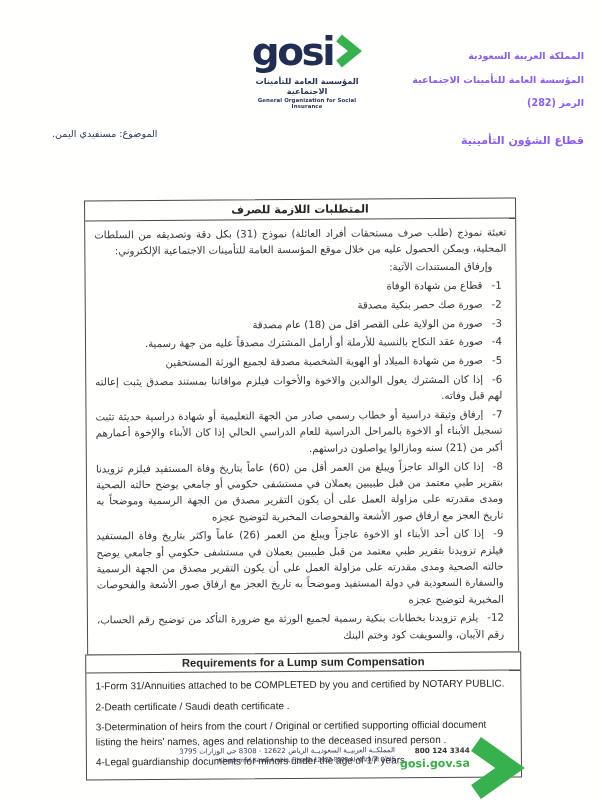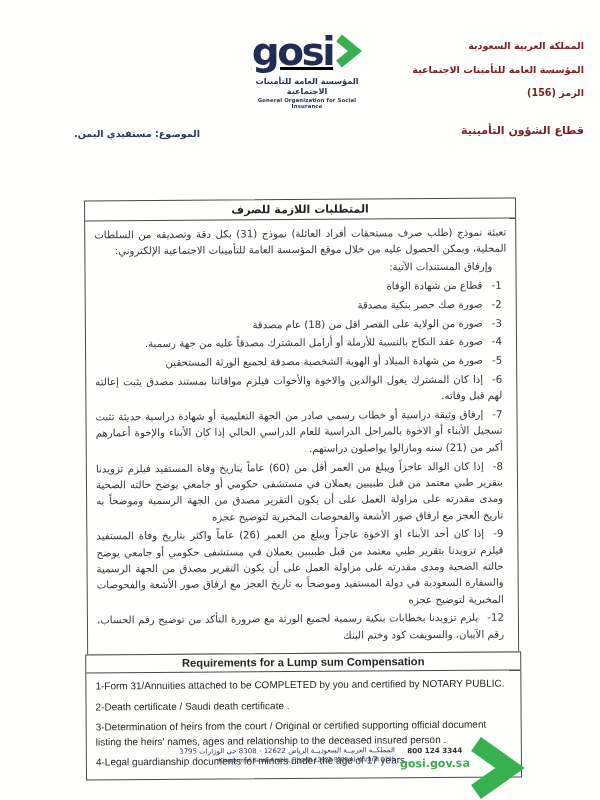--- a/index.html
+++ b/index.html
@@ -5,31 +5,31 @@
   html,body{margin:0;padding:0;}
   body{
     width:600px;height:800px;background:#ffffff;position:relative;overflow:hidden;
     font-family:"DejaVu Sans", sans-serif;
     -webkit-font-smoothing:antialiased;
   }
   .page{position:absolute;inset:0;background:#fffffe;}
 
   
   .logo{position:absolute;left:243px;top:32px;width:128px;text-align:center;}
-  .logo-row{display:flex;align-items:center;justify-content:center;gap:3px;text-decoration:underline;}
+  .logo-row{display:flex;align-items:center;justify-content:center;gap:3px;}
   .logo-word{font-size:39px;font-weight:bold;color:#222d55;letter-spacing:-2.5px;line-height:0.85;}
   .logo-chevron-svg{display:block;margin-top:2px;}
   .logo-ar{font-size:8.2px;font-weight:bold;color:#27325a;margin-top:4px;direction:rtl;}
   .logo-en{font-size:5.4px;font-weight:bold;color:#27325a;margin-top:1px;letter-spacing:0.1px;}
 
-  .header-right{position:absolute;right:16px;top:40px;text-align:right;direction:rtl;color:#7f1d1d;}
+  .header-right{position:absolute;right:16px;top:50px;text-align:right;direction:rtl;color:#8b5cf6;}
   .header-right .h-line{font-size:9.6px;font-weight:bold;margin-bottom:12.5px;}
   .header-right .h-sector{font-size:11px;font-weight:bold;margin-top:26px;}
 
-  .subject{position:absolute;left:74px;top:128px;font-size:9.6px;font-weight:bold;color:#2b3757;direction:rtl;}
+  .subject{position:absolute;left:52px;top:128px;font-size:9.6px;font-weight:normal;color:#2b3757;direction:rtl;}
 
   
   .doc{position:absolute;left:84px;top:199px;width:432px;transform:rotate(-0.4deg);transform-origin:center top;}
 
   .box{border:1.2px solid #4a4a4a;background:#fffffe;}
   .box-title{
     text-align:center;font-weight:bold;font-size:11px;color:#262626;
     padding:2.5px 0 3px;border-bottom:1.2px solid #4a4a4a;
   }
   .box-title.en{font-size:11.2px;font-family:"Liberation Sans", sans-serif;}
@@ -50,21 +50,21 @@
     padding:4px 9px 9px 9px;text-align:left;
   }
   .en-item{margin-top:6px;}
   .en-item:first-child{margin-top:2px;}
 
   
   .f-address{position:absolute;left:150px;top:747px;width:245px;text-align:right;color:#2a355c;transform:rotate(-0.4deg);}
   .f-address .ar{font-size:7px;direction:rtl;line-height:1.3;}
   .f-address .en{font-size:6.4px;line-height:1.35;font-family:"Liberation Sans", sans-serif;}
 
-  .f-contact{position:absolute;left:400px;top:746px;text-align:center;transform:rotate(-0.4deg);}
+  .f-contact{position:absolute;left:400px;top:746px;text-align:right;transform:rotate(-0.4deg);}
   .f-contact .phone{font-size:7.2px;font-weight:bold;color:#333;line-height:1.4;}
   .f-contact .site{font-size:11px;font-weight:bold;color:#35b14c;line-height:1.4;}
 
   .f-chevron{position:absolute;left:468px;top:736px;}
 </style>
 </head>
 <body>
 
 <div class="page">
 
@@ -77,21 +77,21 @@
         </svg>
       </span>
     </div>
     <div class="logo-ar">المؤسسة العامة للتأمينات الاجتماعية</div>
     <div class="logo-en">General Organization for Social Insurance</div>
   </div>
 
   <div class="header-right">
     <div class="h-line">المملكة العربية السعودية</div>
     <div class="h-line">المؤسسة العامة للتأمينات الاجتماعية</div>
-    <div class="h-line">الرمز (156)</div>
+    <div class="h-line">الرمز (282)</div>
     <div class="h-sector">قطاع الشؤون التأمينية</div>
   </div>
 
   <div class="subject">الموضوع: مستفيدي اليمن.</div>
 
   <div class="doc">
 
     <div class="box">
       <div class="box-title">المتطلبات اللازمة للصرف</div>
       <div class="box-body-ar">

